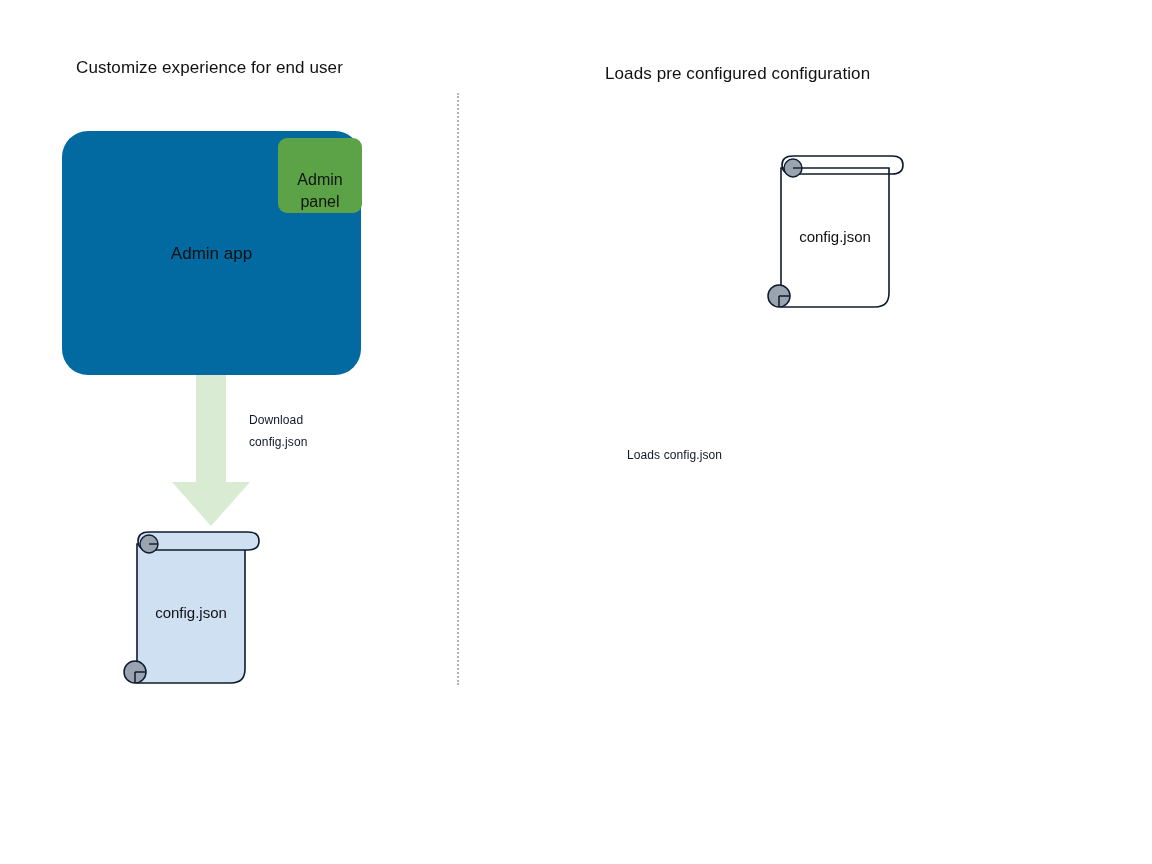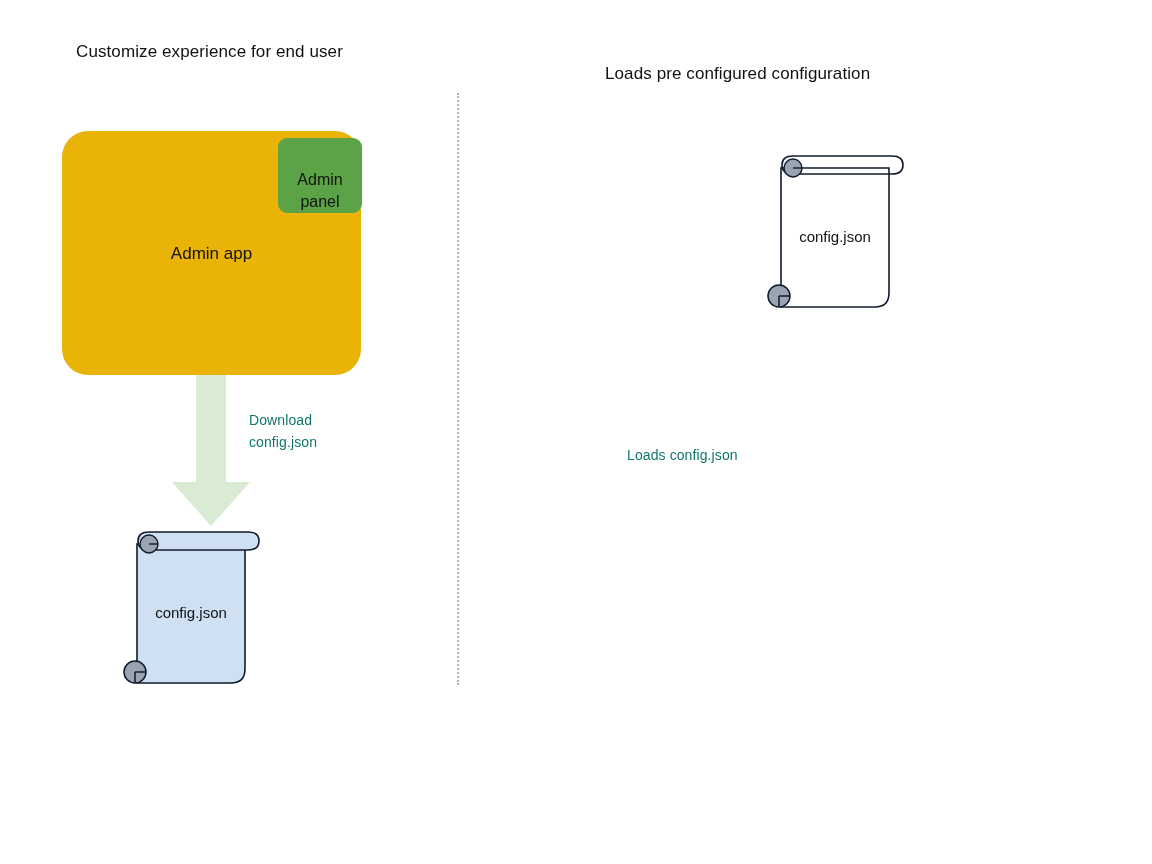--- a/index.html
+++ b/index.html
@@ -25,23 +25,23 @@
 
   .heading {
     font-size: 17px;
     line-height: 20px;
     color: #111111;
     white-space: nowrap;
     letter-spacing: 0.1px;
   }
 
   .caption {
-    font-size: 14px;
+    font-size: 12px;
     line-height: 22px;
-    color: #0f766e;
+    color: #0f172a;
     white-space: pre-line;
     letter-spacing: 0.1px;
   }
 
   .box-label {
     font-size: 17px;
     line-height: 20px;
     color: #111111;
     white-space: nowrap;
   }
@@ -61,35 +61,35 @@
     white-space: nowrap;
   }
 
   svg { display: block; overflow: visible; }
 </style>
 </head>
 <body>
 
 <div id="canvas">
 
-  <div class="abs heading" style="left:76px; top:42px;">Customize experience for end user</div>
+  <div class="abs heading" style="left:76px; top:58px;">Customize experience for end user</div>
 
   <div class="abs heading" style="left:605px; top:49px;margin-top:15px;">Loads pre configured configuration</div>
 
   <div class="abs" style="left:457px; top:93px; width:2px; height:592px;
               border-left:2px dotted #9a9a9a; opacity:0.75;"></div>
 
   <div class="abs" style="left:168px; top:360px;">
     <svg width="86" height="170" viewBox="0 0 86 170">
       <path d="M 28 0 L 58 0 L 58 122 L 82 122 L 43 166 L 4 122 L 28 122 Z" fill="#d9ebd3" stroke="none"></path>
     </svg>
   </div>
 
   <div class="abs" style="left:62px; top:131px; width:299px; height:244px;
-              background:#eab308; border-radius:26px;">
+              background:#0369a1; border-radius:26px;">
     <div class="abs box-label" style="left:0; top:0; width:299px; text-align:center; transform:translateY(113px);">Admin app</div>
   </div>
 
   <div class="abs" style="left:278px; top:138px; width:84px; height:75px;
               background:#5ba346; border-radius:9px;
               display:flex; align-items:flex-end; justify-content:center;">
     <div class="panel-label">Admin
 panel</div>
   </div>
 

